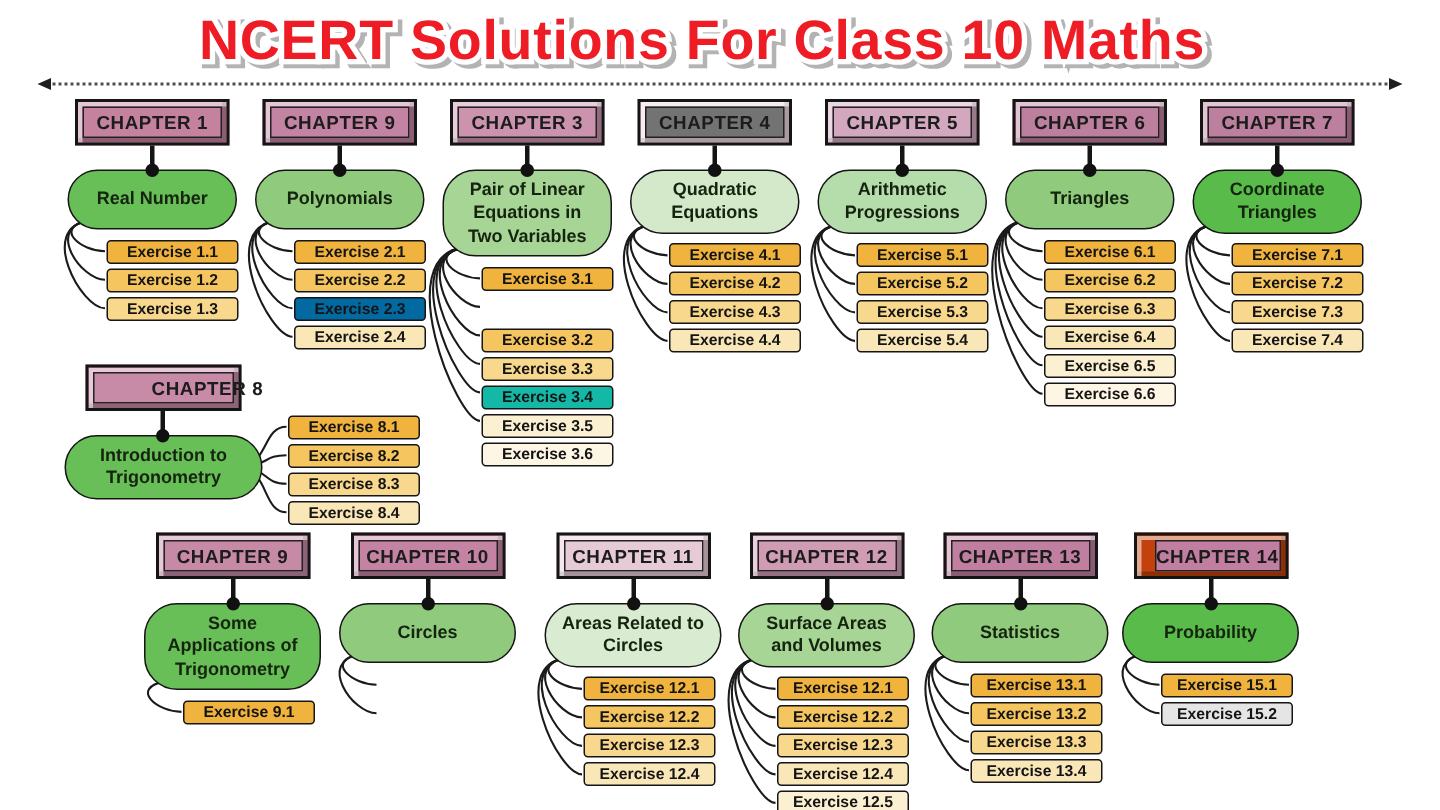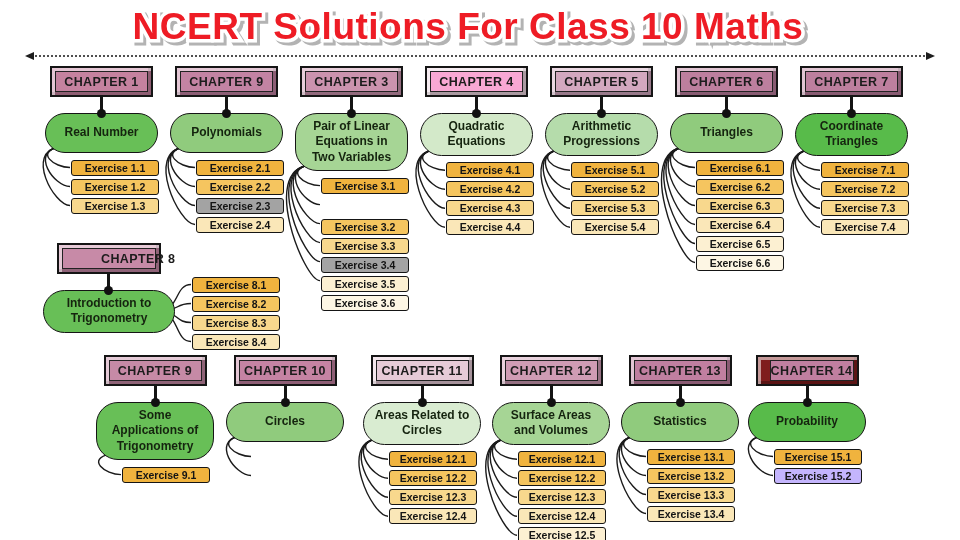--- a/index.html
+++ b/index.html
@@ -125,21 +125,21 @@
           <span class="chapter-box-label" style="background: rgb(195, 131, 163);">CHAPTER 9</span>
         </div>
         <div class="stem"></div>
         <div class="dot"></div>
         <div class="bubble" style="background: rgb(144, 203, 125);">
           <span>Polynomials</span>
         </div>
         <div class="pills">
           <div class="pill" style="background: rgb(240, 179, 62);">Exercise 2.1</div>
           <div class="pill" style="background: rgb(245, 197, 95);">Exercise 2.2</div>
-          <div class="pill" style="background: #a3a3a3;">Exercise 2.3</div>
+          <div class="pill" style="background: #0369a1;">Exercise 2.3</div>
           <div class="pill" style="background: rgb(250, 231, 184);">Exercise 2.4</div>
         </div>
       </div>
       <div class="chapter-group" style="left: 295px; top: 66px; width: 113px;">
         <svg class="curves" width="189" height="242.578125" viewBox="0 0 189 242.578125" style="left: -55px; top: -8px;">
           <path d="M 69 107.078125 C 45 112.078125, 64 127.578125, 80 127.578125" fill="none" stroke="#1b1b1b" stroke-width="1.4"></path>
           <path d="M 69 107.078125 C 40 112.078125, 64 146.578125, 80 146.578125" fill="none" stroke="#1b1b1b" stroke-width="1.4"></path>
           <path d="M 69 107.078125 C 35 112.078125, 64 165.578125, 80 165.578125" fill="none" stroke="#1b1b1b" stroke-width="1.4"></path>
           <path d="M 69 107.078125 C 30 112.078125, 64 184.578125, 80 184.578125" fill="none" stroke="#1b1b1b" stroke-width="1.4"></path>
           <path d="M 69 107.078125 C 25 112.078125, 64 203.578125, 80 203.578125" fill="none" stroke="#1b1b1b" stroke-width="1.4"></path>
@@ -150,34 +150,34 @@
         </div>
         <div class="stem"></div>
         <div class="dot"></div>
         <div class="bubble" style="background: rgb(166, 213, 149);">
           <span>Pair of Linear Equations in Two Variables</span>
         </div>
         <div class="pills">
           <div class="pill" style="background: rgb(240, 179, 62);">Exercise 3.1</div>
           <div class="pill" style="background: rgb(245, 197, 95); margin-top: 24px;">Exercise 3.2</div>
           <div class="pill" style="background: rgb(248, 216, 141);">Exercise 3.3</div>
-          <div class="pill" style="background: #a3a3a3;">Exercise 3.4</div>
+          <div class="pill" style="background: #14b8a6;">Exercise 3.4</div>
           <div class="pill" style="background: rgb(252, 240, 210);">Exercise 3.5</div>
           <div class="pill" style="background: rgb(253, 246, 228);">Exercise 3.6</div>
         </div>
       </div>
       <div class="chapter-group" style="left: 420px; top: 66px; width: 113px;">
         <svg class="curves" width="189" height="189.21875" viewBox="0 0 189 189.21875" style="left: -55px; top: -8px;">
           <path d="M 69 91.71875 C 45 96.71875, 64 112.21875, 80 112.21875" fill="none" stroke="#1b1b1b" stroke-width="1.4"></path>
           <path d="M 69 91.71875 C 40 96.71875, 64 131.21875, 80 131.21875" fill="none" stroke="#1b1b1b" stroke-width="1.4"></path>
           <path d="M 69 91.71875 C 35 96.71875, 64 150.21875, 80 150.21875" fill="none" stroke="#1b1b1b" stroke-width="1.4"></path>
           <path d="M 69 91.71875 C 30 96.71875, 64 169.21875, 80 169.21875" fill="none" stroke="#1b1b1b" stroke-width="1.4"></path>
         </svg>
         <div class="chapter-box" style="background: rgb(236, 214, 224);">
-          <span class="chapter-box-label" style="background: #f9a8d4;">CHAPTER 4</span>
+          <span class="chapter-box-label" style="background: #737373;">CHAPTER 4</span>
         </div>
         <div class="stem"></div>
         <div class="dot"></div>
         <div class="bubble" style="background: rgb(211, 233, 201);">
           <span>Quadratic Equations</span>
         </div>
         <div class="pills">
           <div class="pill" style="background: rgb(240, 179, 62);">Exercise 4.1</div>
           <div class="pill" style="background: rgb(245, 197, 95);">Exercise 4.2</div>
           <div class="pill" style="background: rgb(248, 216, 141);">Exercise 4.3</div>
@@ -372,29 +372,29 @@
           <div class="pill" style="background: rgb(245, 197, 95);">Exercise 13.2</div>
           <div class="pill" style="background: rgb(248, 216, 141);">Exercise 13.3</div>
           <div class="pill" style="background: rgb(250, 231, 184);">Exercise 13.4</div>
         </div>
       </div>
       <div class="chapter-group" style="left: 748px; top: 355px; width: 118px;">
         <svg class="curves" width="193" height="148.5" viewBox="0 0 193 148.5" style="left: -55px; top: -8px;">
           <path d="M 69 89 C 45 94, 64 109.5, 80 109.5" fill="none" stroke="#1b1b1b" stroke-width="1.4"></path>
           <path d="M 69 89 C 40 94, 64 128.5, 80 128.5" fill="none" stroke="#1b1b1b" stroke-width="1.4"></path>
         </svg>
-        <div class="chapter-box" style="background: #7f1d1d; padding-left: 12px;">
+        <div class="chapter-box" style="background: #c2410c; padding-left: 12px;">
           <span class="chapter-box-label" style="background: rgb(192, 127, 160);">CHAPTER 14</span>
         </div>
         <div class="stem"></div>
         <div class="dot"></div>
         <div class="bubble" style="background: rgb(88, 187, 74);">
           <span>Probability</span>
         </div>
         <div class="pills">
           <div class="pill" style="background: rgb(240, 179, 62);">Exercise 15.1</div>
-          <div class="pill" style="background: #c4b5fd;">Exercise 15.2</div>
+          <div class="pill" style="background: #e5e5e5;">Exercise 15.2</div>
         </div>
       </div>
     </div>
 
 
 </div>
 
 </body></html>

